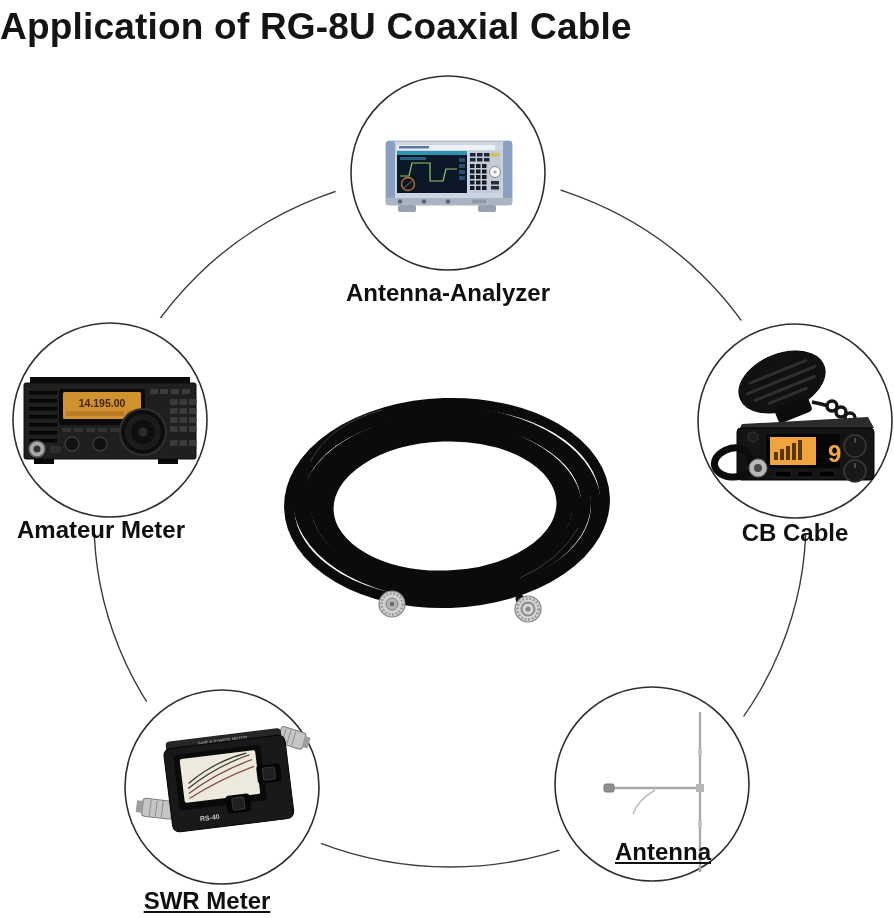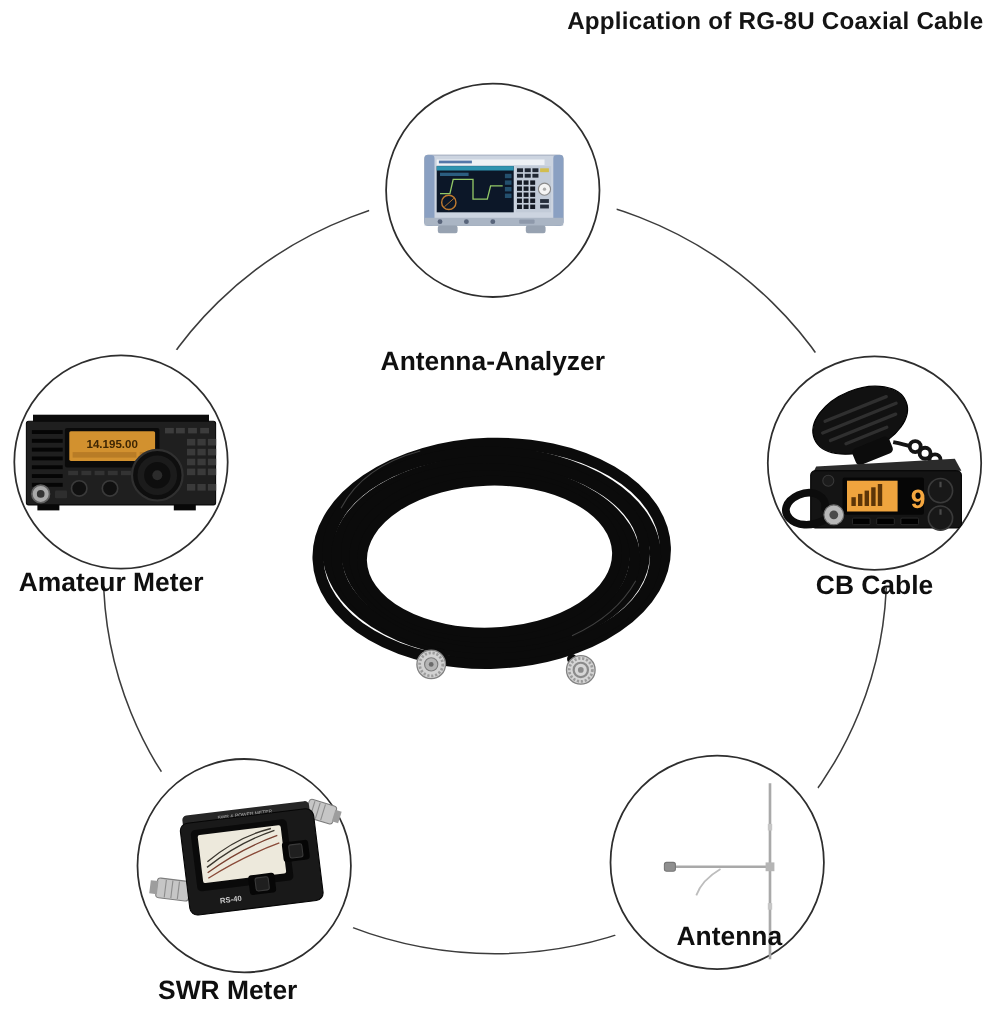--- a/index.html
+++ b/index.html
@@ -1,27 +1,27 @@
 <!DOCTYPE html>
 <html><head>
 <meta charset="utf-8">
 <style>
   html,body{margin:0;padding:0;background:#ffffff;}
   body{width:894px;height:918px;position:relative;overflow:hidden;
        font-family:"Liberation Sans",sans-serif;}
-  .title{position:absolute;left:0;right:0;top:6px;text-align:right;
-         font-size:22px;font-weight:bold;color:#141414;letter-spacing:.2px;}
+  .title{position:absolute;left:0;right:0;top:6px;text-align:left;
+         font-size:37px;font-weight:bold;color:#141414;letter-spacing:.2px;}
   .diagram{position:absolute;left:0;top:0;}
   .node-label{position:absolute;transform:translateX(-50%);font-size:24px;
          font-weight:bold;color:#0f0f0f;white-space:nowrap;}
-  .lbl-analyzer{left:448px;top:279px;margin-top:36px;}
+  .lbl-analyzer{left:448px;top:279px;}
   .lbl-amateur {left:101px;top:516px;}
   .lbl-cb      {left:795px;top:519px;}
-  .lbl-swr     {left:207px;top:887px;}
-  .lbl-ant     {left:663px;top:838px;}
+  .lbl-swr     {left:207px;top:887px;text-decoration:underline;}
+  .lbl-ant     {left:663px;top:838px;text-decoration:underline;}
   svg text{font-family:"Liberation Sans",sans-serif;}
 </style>
 </head>
 <body>
 
 <div class="title">Application of RG-8U Coaxial Cable</div>
 
 <svg class="diagram" width="894" height="918" viewBox="0 0 894 918" xmlns="http://www.w3.org/2000/svg">
 
   <ellipse cx="450" cy="520" rx="356" ry="347" fill="none" stroke="#3c3c3c" stroke-width="1.4"></ellipse>

